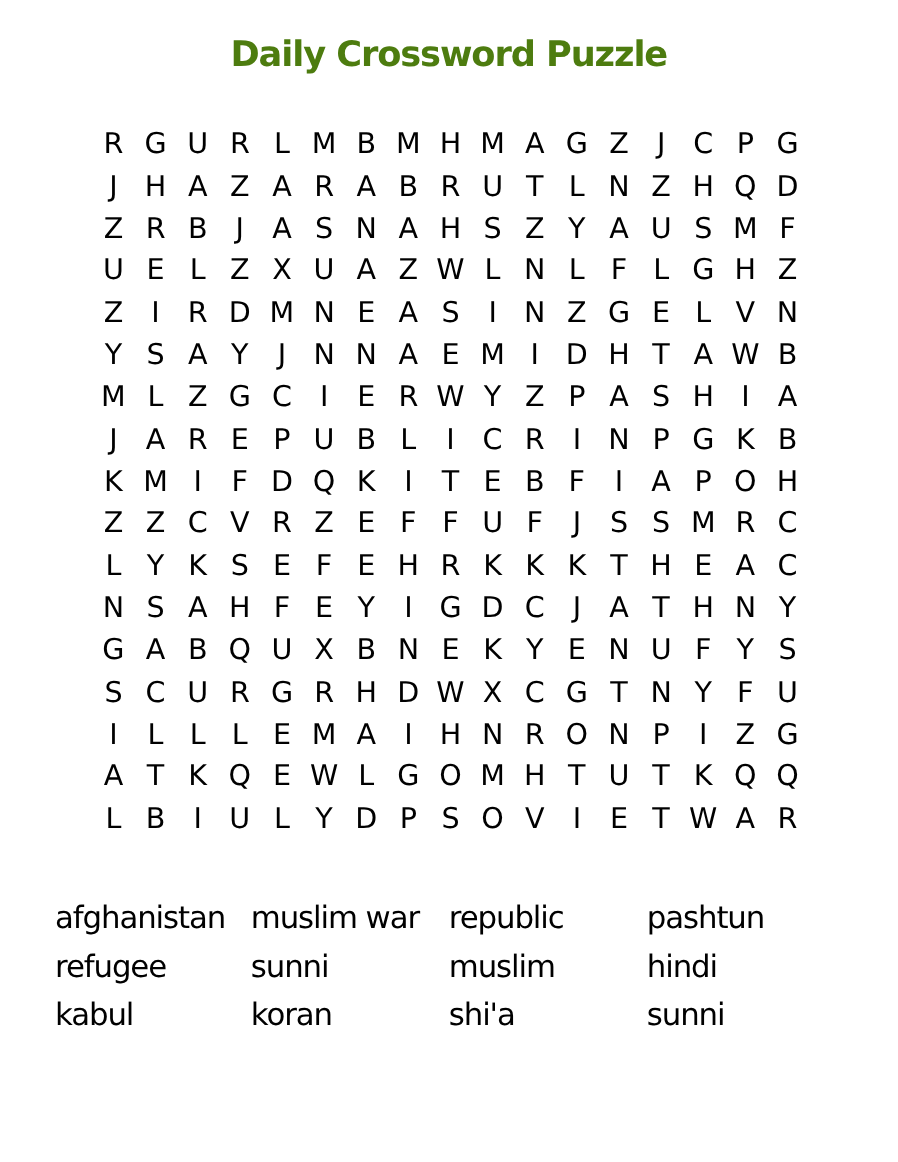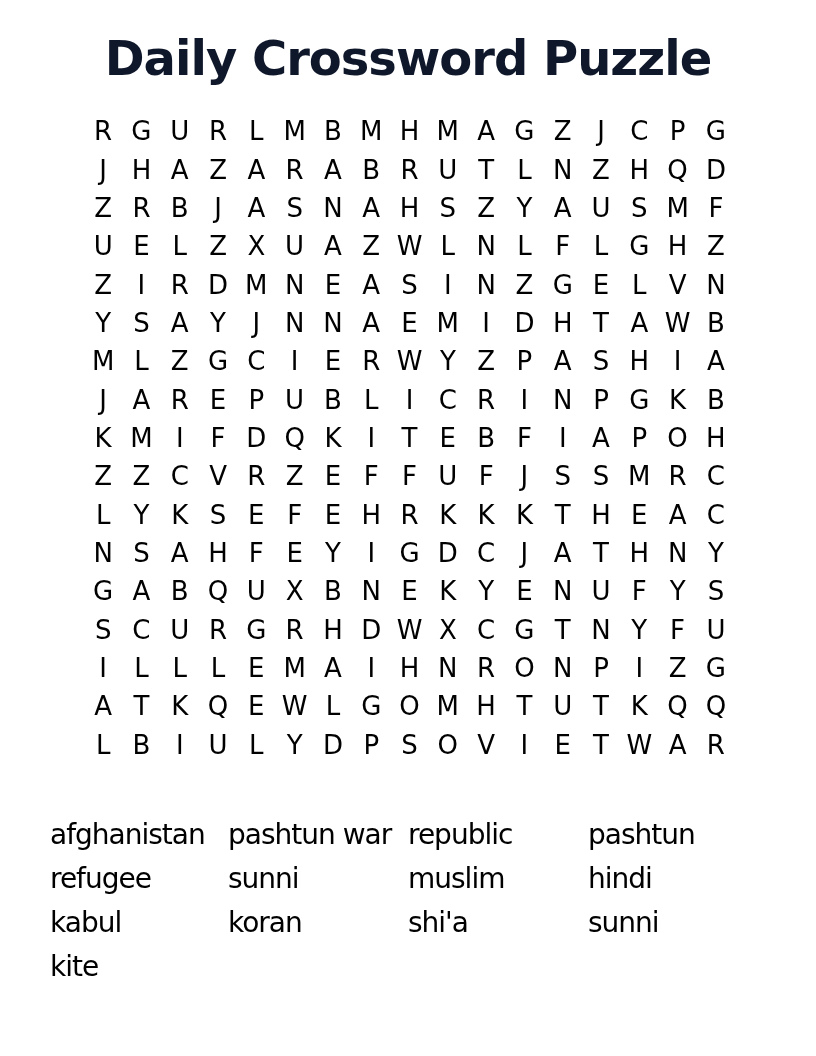--- a/index.html
+++ b/index.html
@@ -16,24 +16,24 @@
     font-family: "DejaVu Sans", sans-serif;
     overflow: hidden;
   }
   .title {
     position: absolute;
     top: 30px;
     left: 0;
     width: 100%;
     margin: 0;
     text-align: center;
-    font-size: 48px;
+    font-size: 32px;
     font-weight: 700;
     letter-spacing: -1px;
-    color: #0f172a;
+    color: #4d7c0f;
   }
   .letter-grid {
     position: absolute;
     left: 84px;
     top: 112px;
     display: grid;
     grid-template-columns: repeat(17, 38.3px);
     grid-auto-rows: 38.35px;
   }
   .cell {
@@ -352,26 +352,25 @@
       <span class="cell">V</span>
       <span class="cell">I</span>
       <span class="cell">E</span>
       <span class="cell">T</span>
       <span class="cell">W</span>
       <span class="cell">A</span>
       <span class="cell">R</span>
     </div>
   <div class="word-list" id="word-list">
       <span class="word">afghanistan</span>
-      <span class="word">pashtun war</span>
+      <span class="word">muslim war</span>
       <span class="word">republic</span>
       <span class="word">pashtun</span>
       <span class="word">refugee</span>
       <span class="word">sunni</span>
       <span class="word">muslim</span>
       <span class="word">hindi</span>
       <span class="word">kabul</span>
       <span class="word">koran</span>
       <span class="word">shi'a</span>
       <span class="word">sunni</span>
-      <span class="word">kite</span>
     </div>
 </div>
 
 </body></html>

